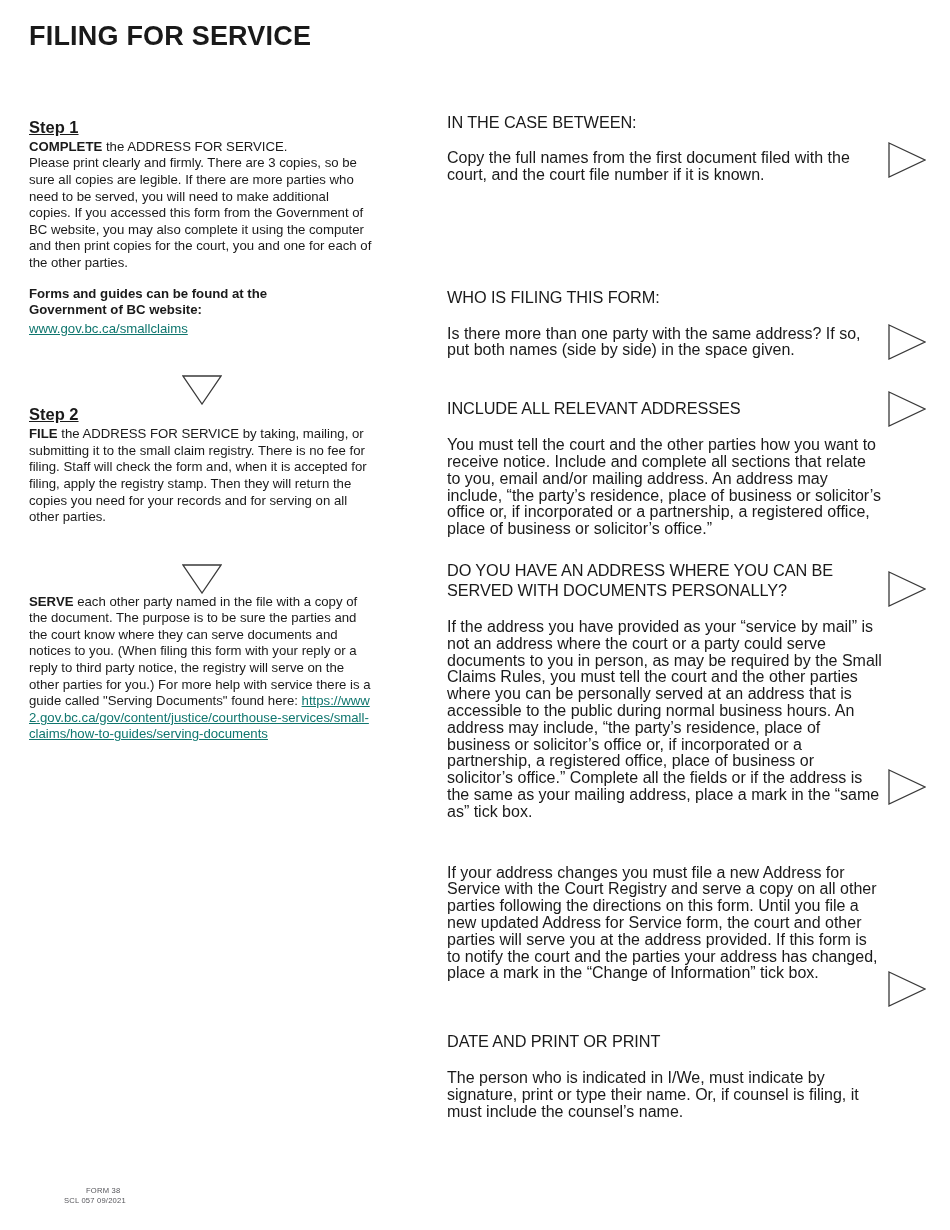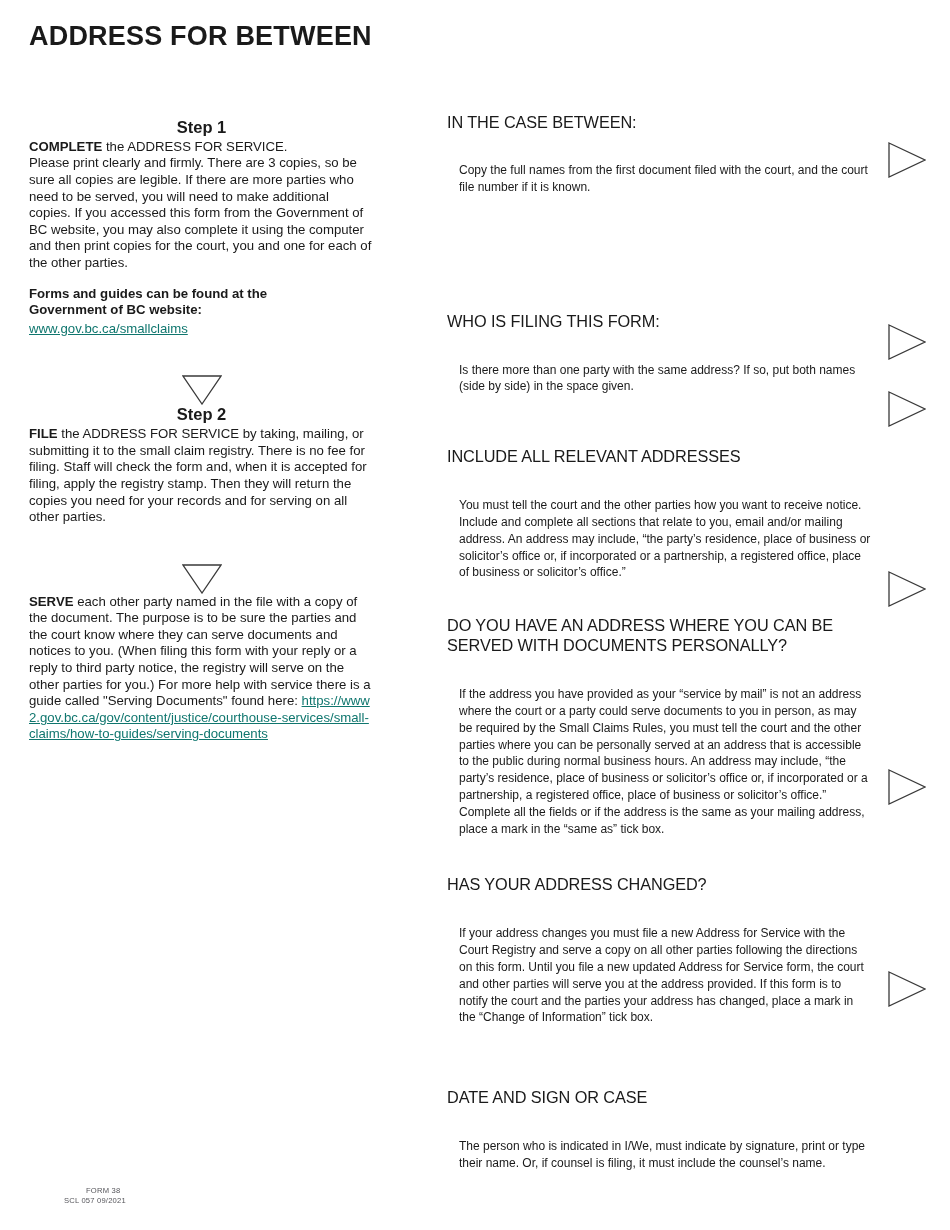--- a/index.html
+++ b/index.html
@@ -42,25 +42,25 @@
   }
   .col-right {
     position: absolute;
     left: 447px;
     top: 112px;
     width: 436px;
   }
 
   
   .step-heading {
-    text-align: center;
     font-size: 16.5px;
     font-weight: bold;
     margin: 0 0 1px 0;
     line-height: 1.2;
+    text-decoration: underline;
   }
   .body-text {
     font-size: 13.2px;
     line-height: 16.6px;
     margin: 0;
     text-align: left;
   }
   .body-text b, .lead {
     font-weight: bold;
     margin-top: 21px;
@@ -95,23 +95,23 @@
 
   
   .sec-heading {
     font-size: 16.3px;
     font-weight: normal;
     line-height: 20px;
     margin: 0;
     letter-spacing: -0.1px;
   }
   .sec-body {
-    font-size: 12px;
+    font-size: 16px;
     line-height: 16.8px;
-    margin: 12px;
+    margin: 0;
   }
 
   
   .tri-right {
     position: absolute;
     left: 888px;
   }
 
   
   .footer {
@@ -131,21 +131,21 @@
   .footer .scl-no {
     display: block;
     letter-spacing: 0.2px;
   }
 </style>
 </head>
 <body>
 
 <div class="page">
 
-  <div class="page-title">ADDRESS FOR BETWEEN</div>
+  <div class="page-title">FILING FOR SERVICE</div>
 
   <div class="col-left">
 
     <div>
       <div class="step-heading">Step 1</div>
       <p class="body-text"><b>COMPLETE</b><span> the ADDRESS FOR SERVICE.</span><br><span>Please print clearly and firmly. There are 3 copies, so be sure all copies are legible. If there are more parties who need to be served, you will need to make additional copies. If you accessed this form from the Government of BC website, you may also complete it using the computer and then print copies for the court, you and one for each of the other parties.</span></p>
     </div>
 
     <div class="gap-sm"></div>
 
@@ -211,29 +211,28 @@
 
     <div>
       <div class="sec-heading">DO YOU HAVE AN ADDRESS WHERE YOU CAN BE SERVED WITH DOCUMENTS PERSONALLY?</div>
       <div style="height:19px"></div>
       <p class="sec-body">If the address you have provided as your “service by mail” is not an address where the court or a party could serve documents to you in person, as may be required by the Small Claims Rules, you must tell the court and the other parties where you can be personally served at an address that is accessible to the public during normal business hours.  An address may include, “the party’s residence, place of business or solicitor’s office or, if incorporated or a partnership, a registered office, place of business or solicitor’s office.” Complete all the fields or if the address is the same as your mailing address, place a mark in the “same as” tick box.</p>
     </div>
 
     <div style="height:25px"></div>
 
     <div>
-      <div class="sec-heading">HAS YOUR ADDRESS CHANGED?</div>
       <div style="height:19px"></div>
       <p class="sec-body">If your address changes you must file a new Address for Service with the  Court Registry and serve a copy on all other parties following the directions on  this form.  Until you file a new updated Address for Service form, the court and other parties will serve you at the address provided.  If this form is to notify the court and the parties your address has changed, place a mark in the “Change of Information” tick box.</p>
     </div>
 
     <div style="height:49px"></div>
 
     <div>
-      <div class="sec-heading">DATE AND SIGN OR CASE</div>
+      <div class="sec-heading">DATE AND PRINT OR PRINT</div>
       <div style="height:19px"></div>
       <p class="sec-body">The person who is indicated in I/We, must indicate by signature, print or type their name. Or, if counsel is filing, it must include the counsel’s name.</p>
     </div>
 
   </div>
 
   <svg class="tri-right" style="top:142px" width="38" height="36" viewBox="0 0 38 36">
     <polygon points="1,1 37,18 1,35" fill="none" stroke="#3a3a3a" stroke-width="1.3"></polygon>
   </svg>
 

